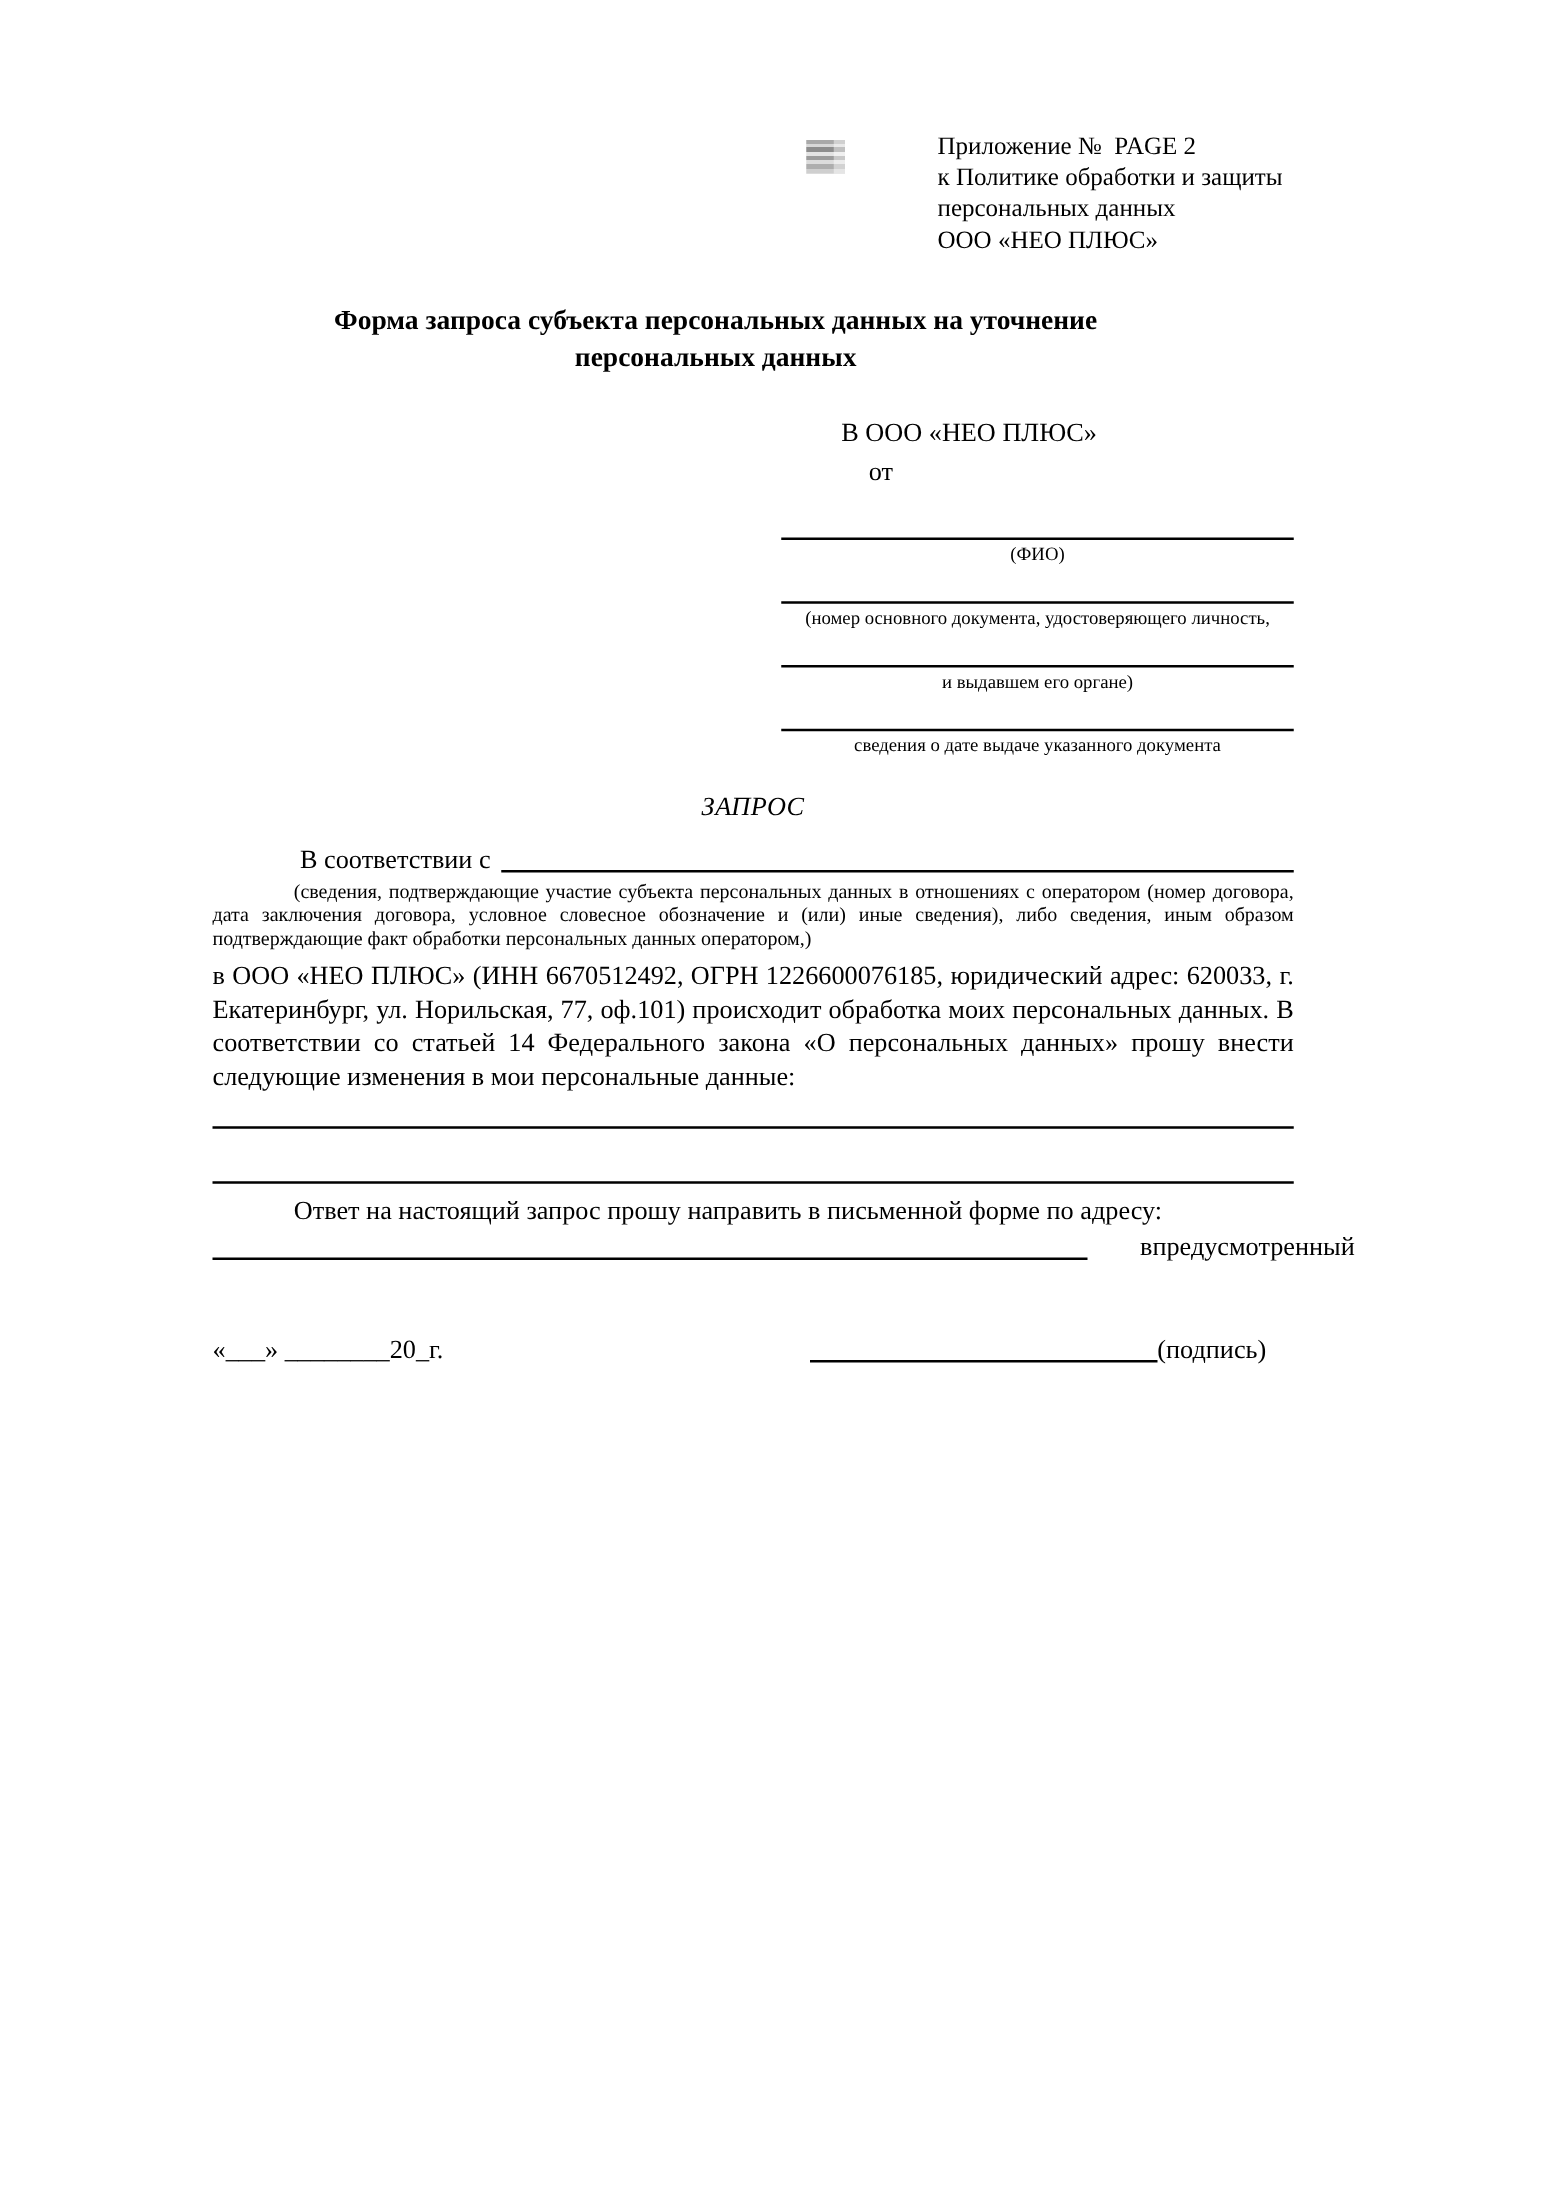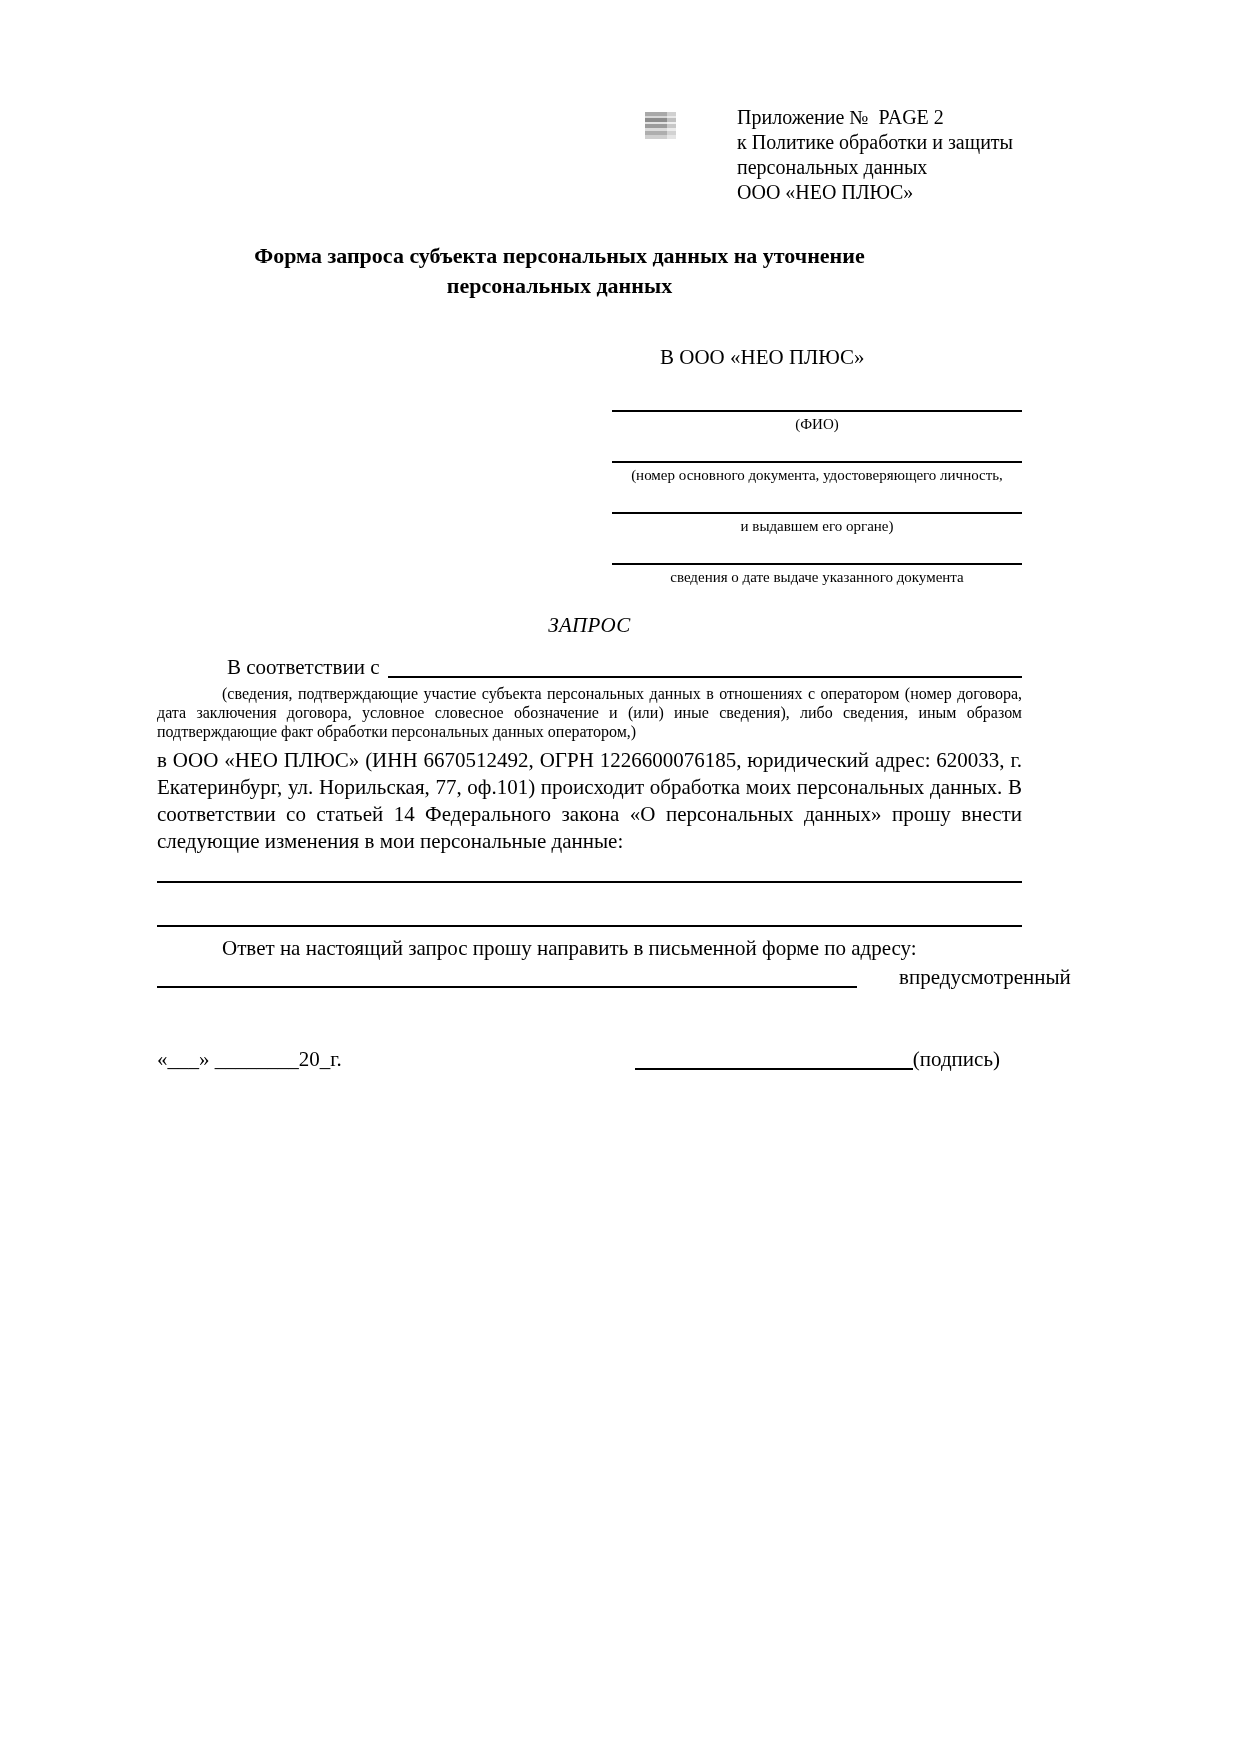--- a/index.html
+++ b/index.html
@@ -12,21 +12,21 @@
     width: 1242px;
     height: 1755px;
     margin: 0 auto;
     background: #ffffff;
     color: #000000;
     font-family: "Liberation Serif", "DejaVu Serif", serif;
     overflow: hidden;
   }
   .content {
     position: absolute;
-    left: 157px;
+    left: 170px;
     top: 105px;
     width: 865px;
   }
   
   .artifact {
     position: absolute;
     left: 645px;
     top: 112px;
     width: 31px;
     height: 27px;
@@ -46,21 +46,21 @@
     width: 805px;
     margin-top: 36px;
     text-align: center;
     font-weight: bold;
     font-size: 22px;
     line-height: 30px;
   }
   .addressee {
     margin-left: 455px;
     width: 410px;
-    margin-top: 43px;
+    margin-top: 32px;
     font-size: 21px;
     line-height: 26px;
   }
   .to-line   { padding-left: 48px; }
   .from-line { padding-left: 70px; margin-top: 5px; }
   .u-line {
     height: 0;
     border-bottom: 2px solid #000;
   }
   .field-row .u-line { margin-top: 40px; }
@@ -173,20 +173,21 @@
       <div>ООО «НЕО ПЛЮС»</div>
     </div>
 
     <div class="title">
       <div>Форма запроса субъекта персональных данных на уточнение</div>
       <div>персональных данных</div>
     </div>
 
     <div class="addressee">
       <div class="to-line">В ООО «НЕО ПЛЮС»</div>
+      <div class="from-line">от</div>
 
       <div class="field-row">
         <div class="u-line"></div>
         <div class="field-caption">(ФИО)</div>
       </div>
 
       <div class="field-row">
         <div class="u-line"></div>
         <div class="field-caption">(номер основного документа, удостоверяющего личность,</div>
       </div>

